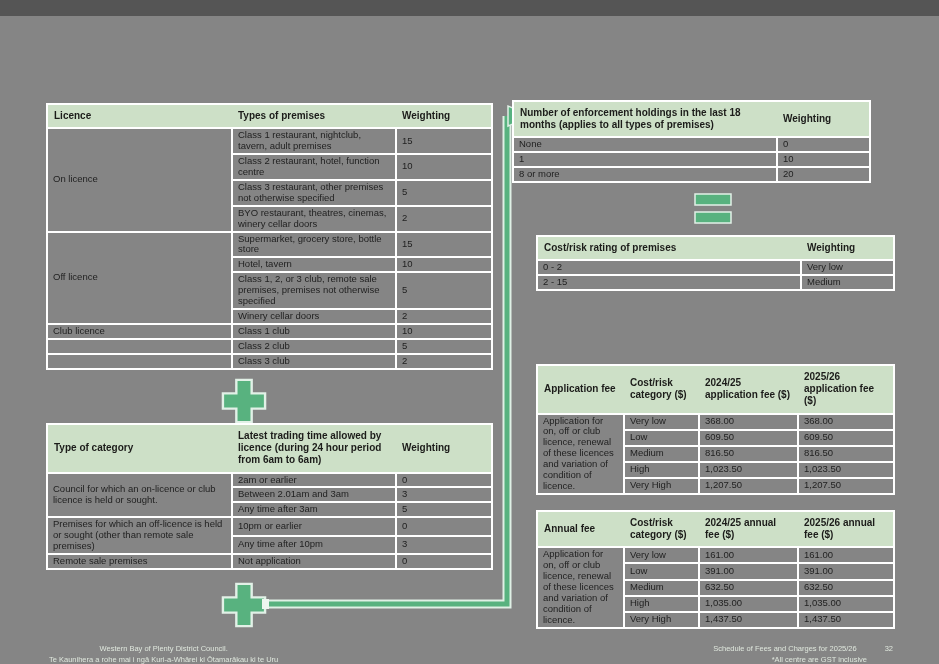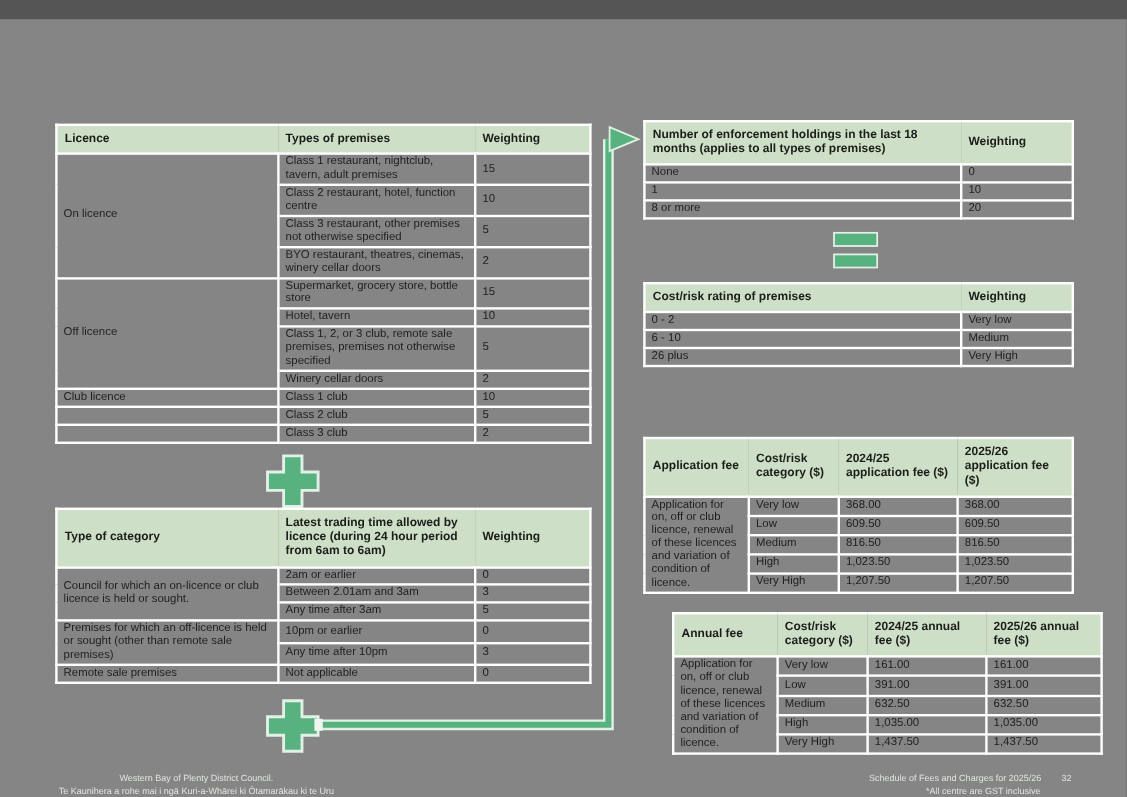--- a/index.html
+++ b/index.html
@@ -21,21 +21,21 @@
   .tbl td {
     border:2px solid #ffffff; color:#1f1f1f; font-size:9.5px;
     padding:1px 5px; vertical-align:middle; line-height:1.15;
     background:#858585;
   }
   .shape { position:absolute; }
   .footer {
     position:absolute; color:#dfe7dd; font-size:7.5px; line-height:1.4;
   }
   .footer-right { text-align:right; }
-  .footer-right .l1 { display:flex; gap:17px; }
+  .footer-right .l1 { display:flex; gap:28px; }
   .footer-right .l2 { padding-right:26px; }
   .bottom-bar { position:absolute; left:0; bottom:0; width:939px; height:4px; background:#090909; }
 </style>
 </head>
 <body>
 
 <div class="page">
 
   <table class="tbl" style="left:46px; top:87px; width:445px;">
     <colgroup>
@@ -140,42 +140,42 @@
           <td rowspan="2">Premises for which an off-licence is held or sought (other than remote sale premises)</td>
           <td>10pm or earlier</td>
           <td>0</td>
         </tr>
         <tr>
           <td>Any time after 10pm</td>
           <td>3</td>
         </tr>
         <tr>
           <td>Remote sale premises</td>
-          <td>Not applicable</td>
+          <td>Not application</td>
           <td>0</td>
         </tr>
       </tbody>
   </table>
 
   <div class="shape" style="left:221px; top:566px;">
     <svg width="46" height="46" viewBox="0 0 48 48">
       <path d="M16 2 H32 V16 H46 V32 H32 V46 H16 V32 H2 V16 H16 Z" fill="#58b27f" stroke="#e2f1e7" stroke-width="2.5"></path>
     </svg>
   </div>
 
   <div class="shape" style="left:200px; top:88px;">
     <svg width="345" height="520" viewBox="0 0 345 520">
       <polyline points="68,500 307,500 307,12" fill="none" stroke="#dff0e5" stroke-width="9"></polyline>
       <polyline points="68,500 307,500 307,12" fill="none" stroke="#58b27f" stroke-width="5"></polyline>
       <rect x="62" y="495" width="7" height="10" fill="#edf6ef"></rect>
       <polygon points="308,2 308,22 332,12" fill="#58b27f" stroke="#dff0e5" stroke-width="1.5"></polygon>
     </svg>
   </div>
 
-  <table class="tbl" style="left:536px; top:84px; width:357px;">
+  <table class="tbl" style="left:512px; top:84px; width:357px;">
     <colgroup>
         <col style="width:264px">
         <col style="width:93px">
       </colgroup>
     <thead>
       <tr>
         <th>Number of enforcement holdings in the last 18 months (applies to all types of premises)</th>
         <th>Weighting</th>
       </tr>
     </thead>
@@ -212,26 +212,22 @@
         <th>Cost/risk rating of premises</th>
         <th>Weighting</th>
       </tr>
     </thead>
     <tbody>
         <tr>
           <td>0 - 2</td>
           <td>Very low</td>
         </tr>
         <tr>
-          <td>6 - 10</td>
+          <td>2 - 15</td>
           <td>Medium</td>
-        </tr>
-        <tr>
-          <td>26 plus</td>
-          <td>Very High</td>
         </tr>
       </tbody>
   </table>
 
   <table class="tbl" style="left:536px; top:348px; width:357px;">
     <colgroup>
         <col style="width:87px">
         <col style="width:75px">
         <col style="width:99px">
         <col style="width:96px">
@@ -267,21 +263,21 @@
           <td>1,023.50</td>
         </tr>
         <tr>
           <td>Very High</td>
           <td>1,207.50</td>
           <td>1,207.50</td>
         </tr>
       </tbody>
   </table>
 
-  <table class="tbl" style="left:560px; top:494px; width:357px;padding-left:40px;">
+  <table class="tbl" style="left:536px; top:494px; width:357px;padding-left:40px;">
     <colgroup>
         <col style="width:87px">
         <col style="width:75px">
         <col style="width:99px">
         <col style="width:96px">
       </colgroup>
     <thead>
       <tr>
         <th>Annual fee</th>
         <th>Cost/risk category ($)</th>

